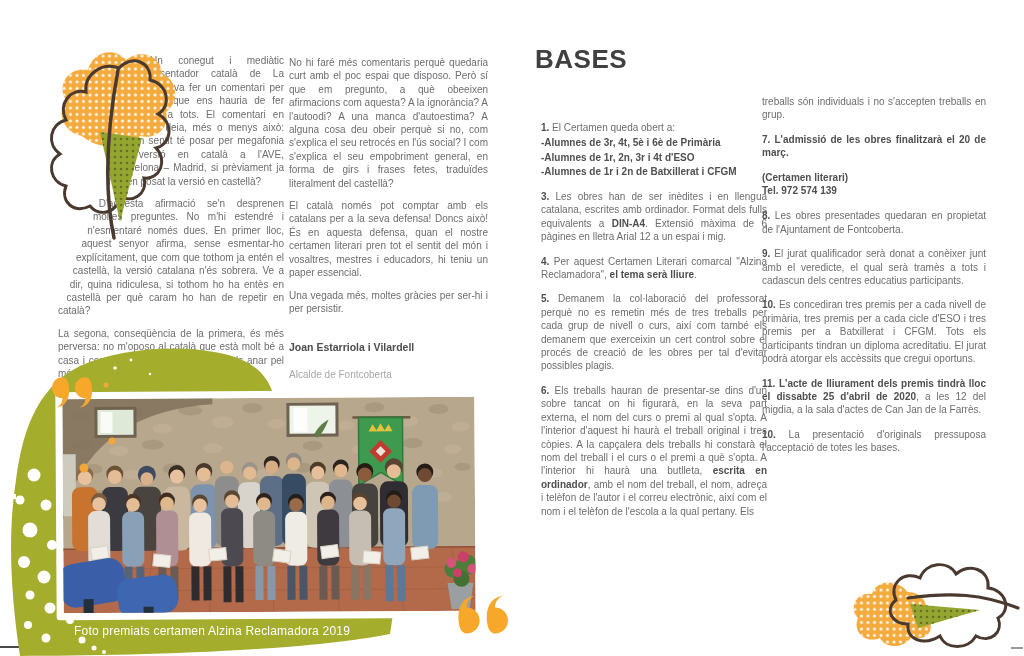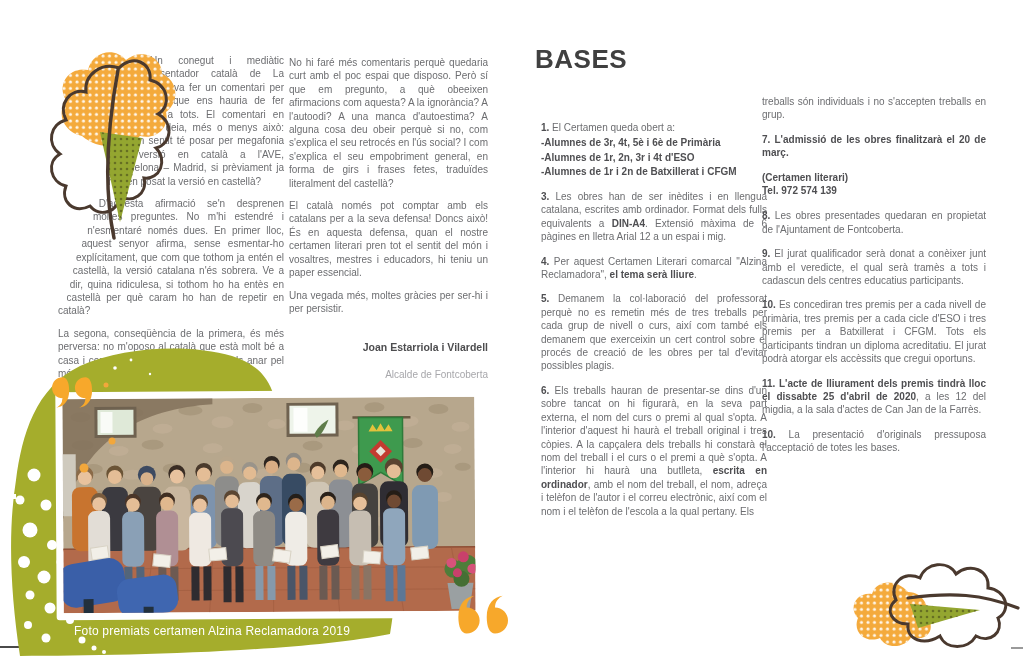--- a/index.html
+++ b/index.html
@@ -7,21 +7,21 @@
         font-family:"Liberation Sans",sans-serif;color:#6c6d70;}
   .col{position:absolute;font-size:10px;line-height:13.4px;text-align:justify;}
   .col p{margin:0 0 9px 0;}
   .b{font-weight:bold;color:#4f4f52;}
   .line{display:block;}
   
   .col1{left:58px;top:54px;width:226px;}
   .flower-spacer{float:left;width:92px;height:250px;
      shape-outside:polygon(0 0,100% 0,62% 42%,20% 78%,6% 100%,0 100%);}
   .col2{left:289px;top:56px;width:199px;}
-  .signature{margin-top:26px;text-align:right;}
+  .signature{margin-top:26px;}
   .sig-name{font-weight:bold;color:#4d4d4f;font-size:10.5px;}
   .sig-role{color:#a7a7ab;font-size:10px;margin-top:13px;}
   .deco{position:absolute;}
   .blob{left:0;top:340px;z-index:1;}
   .photo-frame{position:absolute;left:56px;top:391px;width:412px;padding:7px;background:#fff;
      border-radius:3px;transform:rotate(-0.35deg);z-index:2;}
   .photo-frame svg{display:block;}
   .orange-dots{left:70px;top:375px;z-index:3;}
   .quote-top{left:52px;top:377px;z-index:4;}
   .quote-bottom{left:456px;top:594px;z-index:4;transform:rotate(180deg);}

